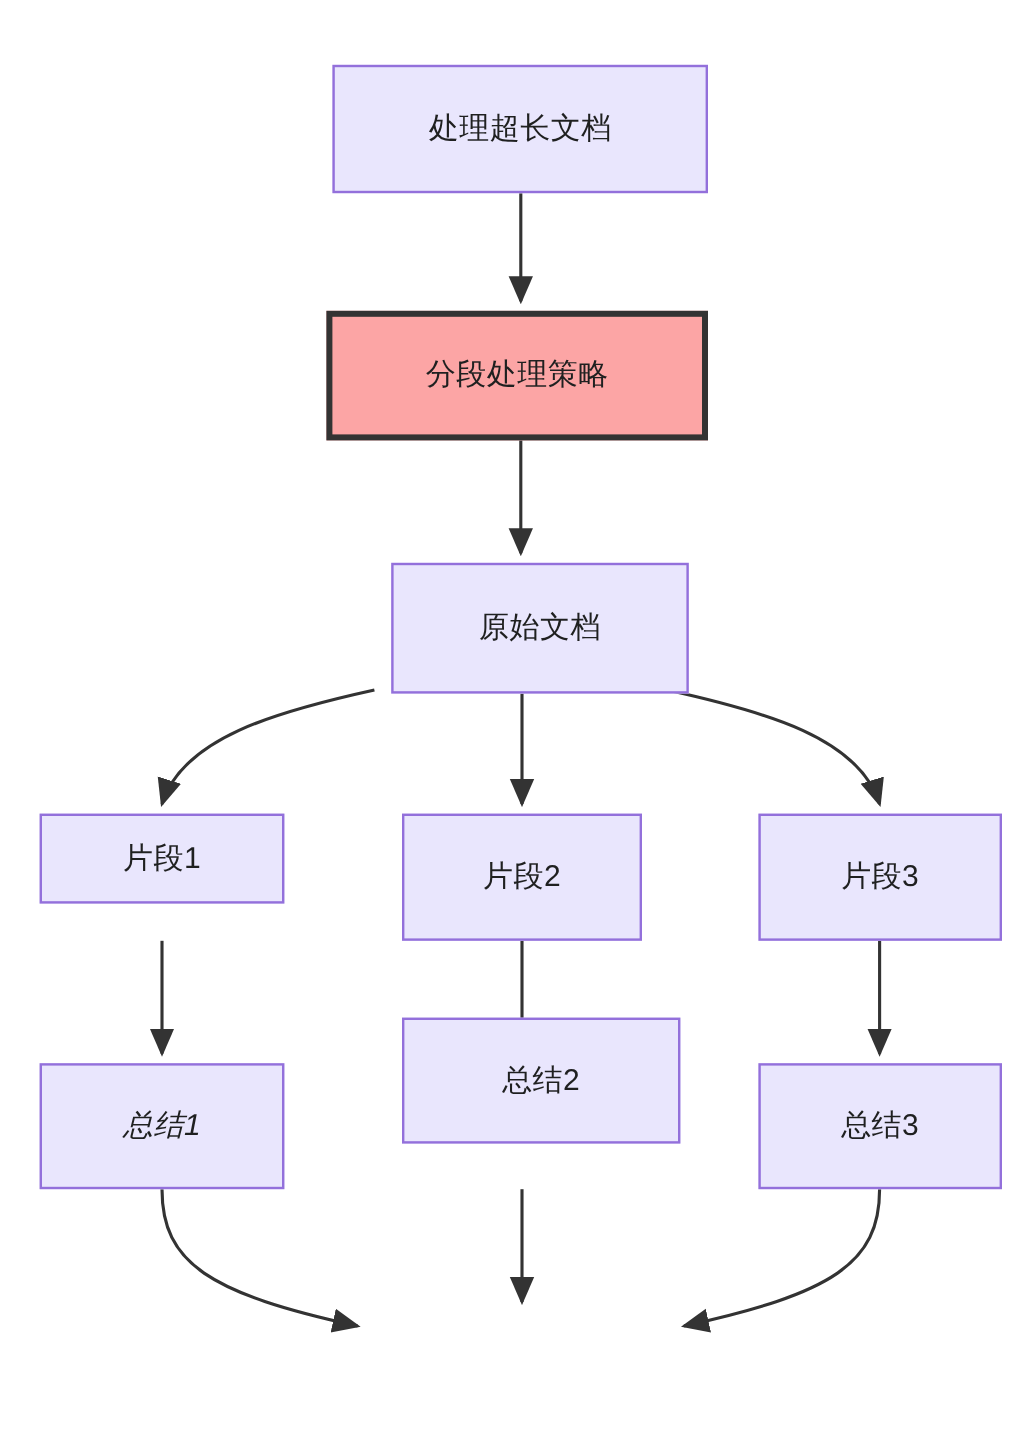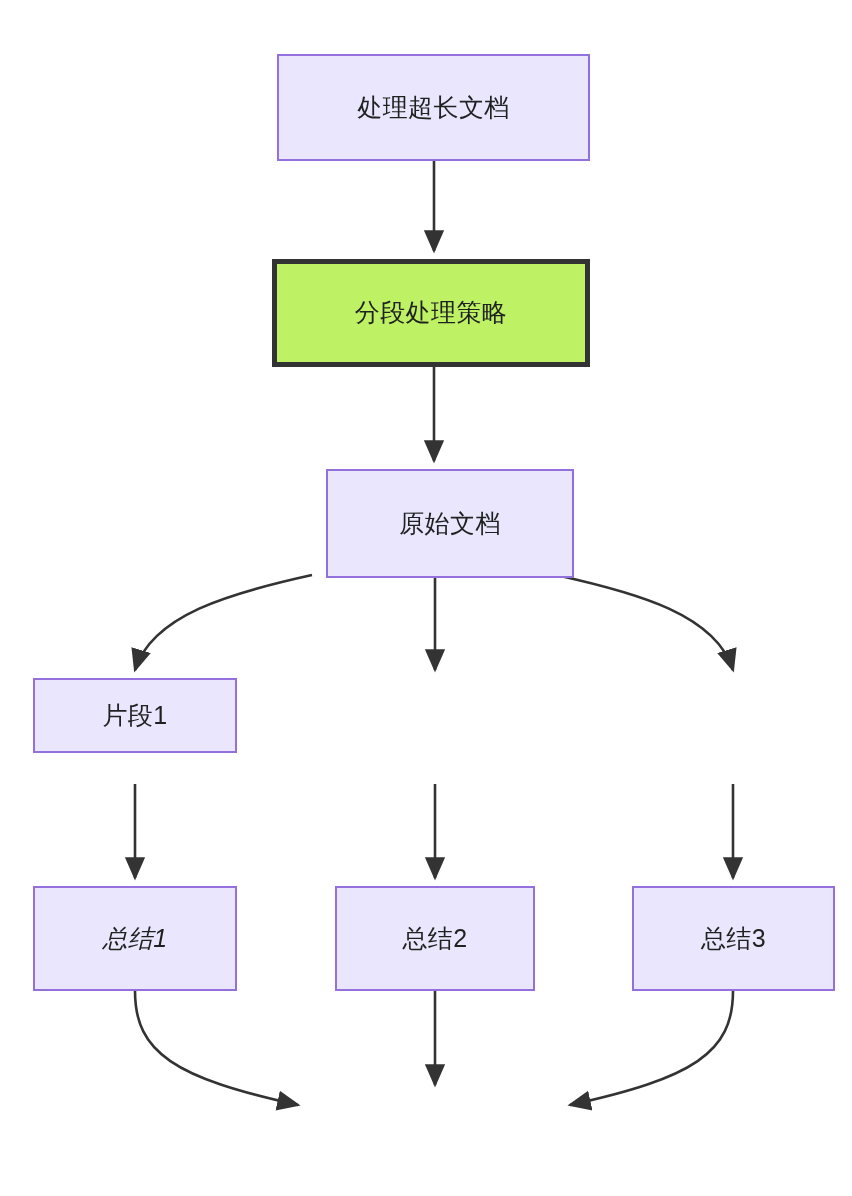--- a/index.html
+++ b/index.html
@@ -42,21 +42,21 @@
     line-height: 1.25;
     color: #1f2020;
     letter-spacing: 0.4px;
     white-space: nowrap;
   }
   .node.normal {
     background: #e9e6fd;
     border: 2px solid #9370db;
   }
   .node.highlight {
-    background: #bef264;
+    background: #fca5a5;
     border: 5px solid #333333;
     text-align: center;
   }
   .node.result {
     background: #90ef90;
     border: 5px solid #333333;
   }
 </style>
 </head>
 <body>
@@ -102,27 +102,33 @@
   </div>
 
   <div class="node normal" style="left:326px; top:446px; width:248px; height:109px;">
     <span class="node-label">原始文档</span>
   </div>
 
   <div class="node normal" style="left:33px; top:655px; width:204px; height:75px;">
     <span class="node-label">片段1</span>
   </div>
 
+  <div class="node normal" style="left:335px; top:655px; width:200px; height:106px;">
+    <span class="node-label">片段2</span>
+  </div>
 
+  <div class="node normal" style="left:632px; top:655px; width:203px; height:106px;">
+    <span class="node-label">片段3</span>
+  </div>
 
   <div class="node normal" style="left:33px; top:863px; width:204px; height:105px;font-style:italic;">
     <span class="node-label">总结1</span>
   </div>
 
-  <div class="node normal" style="left:335px; top:863px; width:200px; height:105px;">
+  <div class="node normal" style="left:335px; top:825px; width:232px; height:105px;">
     <span class="node-label">总结2</span>
   </div>
 
   <div class="node normal" style="left:632px; top:863px; width:203px; height:105px;">
     <span class="node-label">总结3</span>
   </div>
 
 
 </div>
 

